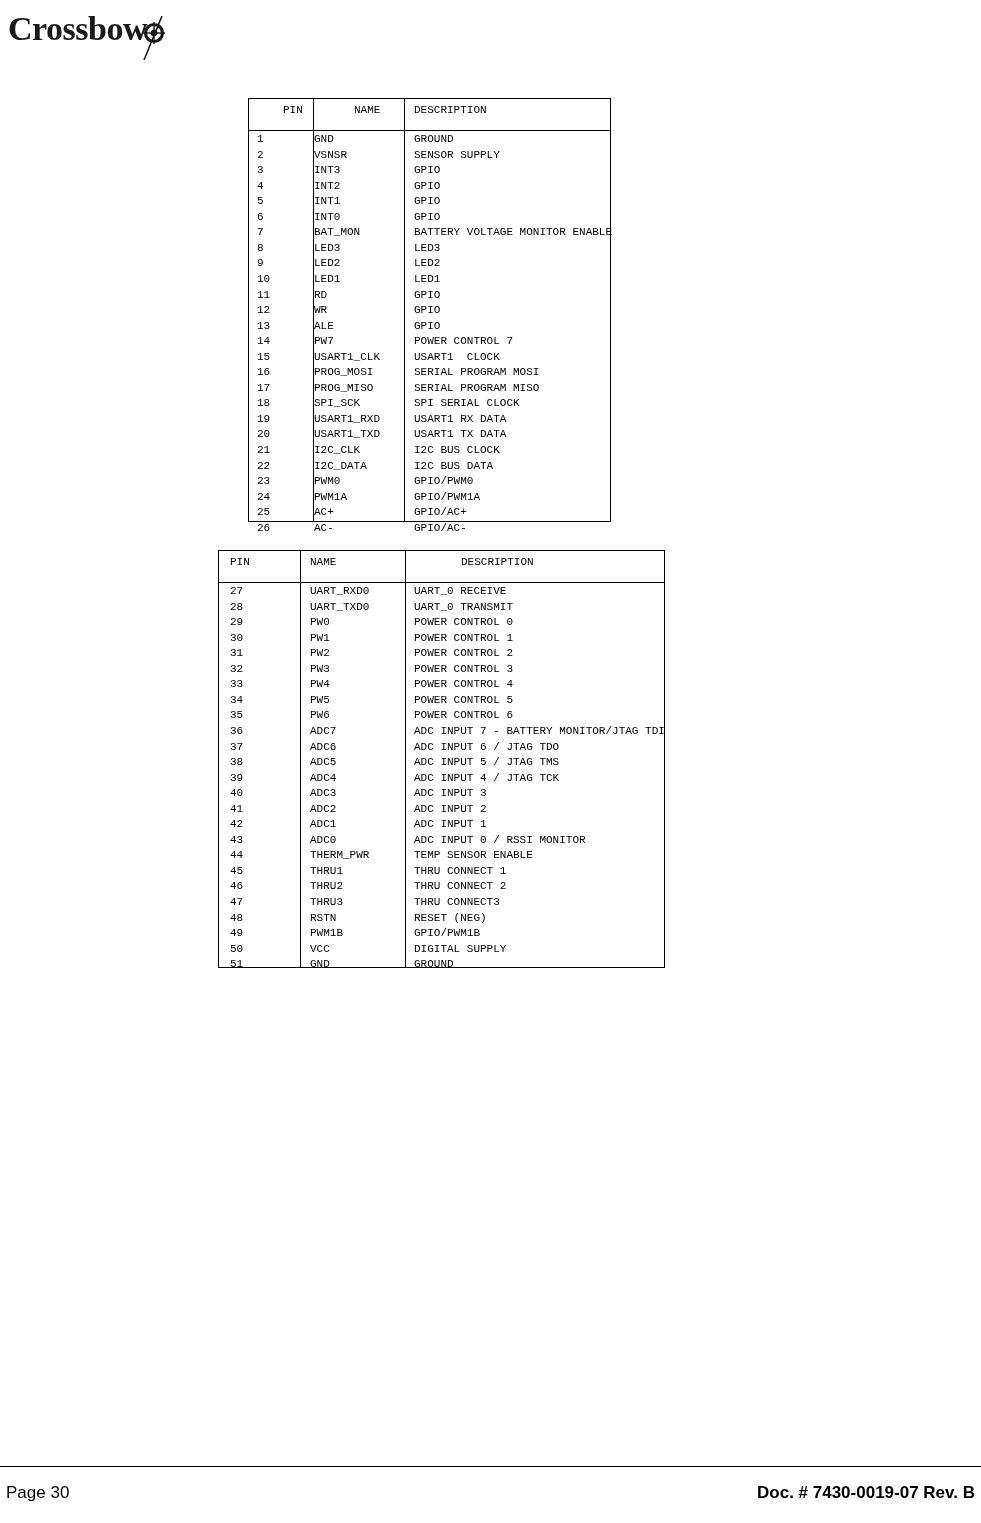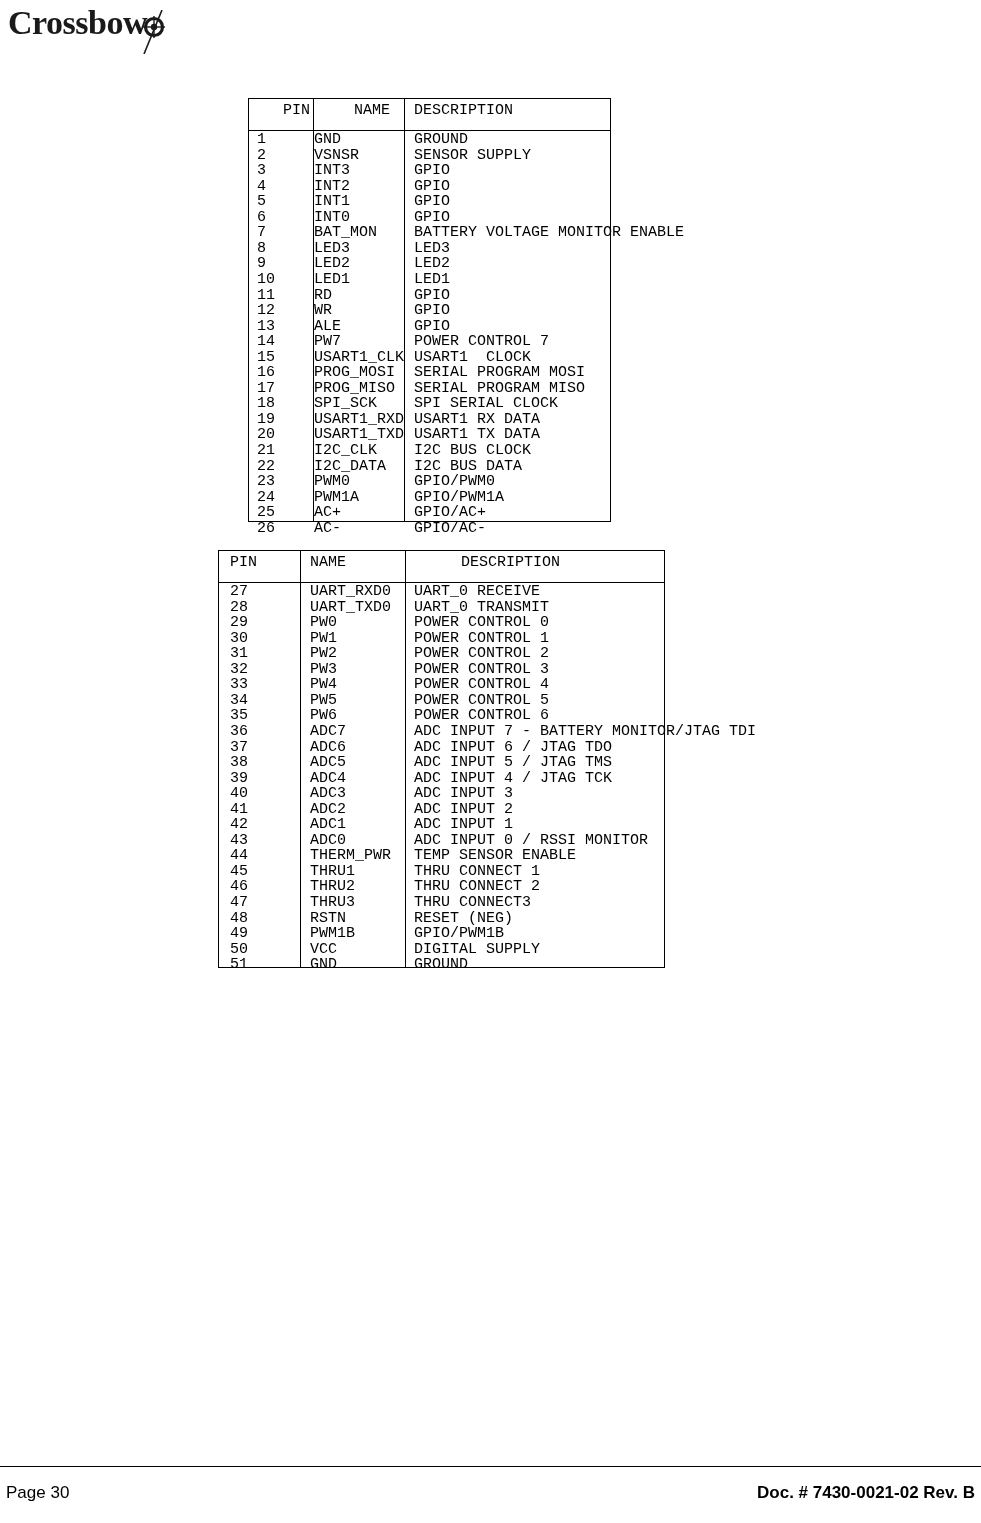--- a/index.html
+++ b/index.html
@@ -15,21 +15,21 @@
     background: #ffffff;
     overflow: hidden;
     font-family: "Liberation Sans", sans-serif;
     color: #000000;
   }
 
   
   .header {
     position: absolute;
     left: 0;
-    top: 2px;
+    top: 8px;
     width: 981px;
     height: 58px;
   }
   .logo {
     position: absolute;
     left: 8px;
     top: 2px;
     width: 200px;
     height: 50px;
   }
@@ -61,21 +61,21 @@
     font-weight: 700;
     letter-spacing: -0.4px;
     white-space: pre;
     text-align: right;
   }
 
   
   .pin-table {
     position: absolute;
     font-family: "Liberation Mono", "DejaVu Sans Mono", monospace;
-    font-size: 15px;
+    font-size: 11px;
     line-height: 15.55px;
     white-space: pre;
   }
   .tbl-box {
     position: absolute;
     left: 0;
     top: 0;
     border: 1.5px solid #000;
     box-sizing: border-box;
   }
@@ -147,15 +147,15 @@
       </svg>
     </div>
   </div>
 
   <div class="pin-table" id="table1" style="left:248px; top:98px; width:420px; height:440px;"><div class="tbl-box" style="width: 363px; height: 424px;"></div><div class="vline" style="left: 65px; height: 424px;"></div><div class="vline" style="left: 156px; height: 424px;"></div><div class="hline" style="top: 32px; width: 363px;"></div><div class="hdr-cell" style="left: 35px; top: 5px;">PIN</div><div class="hdr-cell" style="left: 106px; top: 5px;">NAME</div><div class="hdr-cell" style="left: 166px; top: 5px;">DESCRIPTION</div><div class="hrow" style="top: 34px;"><div class="cell" style="left: 9px;">1</div><div class="cell" style="left: 66px;">GND</div><div class="cell" style="left: 166px;">GROUND</div></div><div class="hrow" style="top: 49.55px;"><div class="cell" style="left: 9px;">2</div><div class="cell" style="left: 66px;">VSNSR</div><div class="cell" style="left: 166px;">SENSOR SUPPLY</div></div><div class="hrow" style="top: 65.1px;"><div class="cell" style="left: 9px;">3</div><div class="cell" style="left: 66px;">INT3</div><div class="cell" style="left: 166px;">GPIO</div></div><div class="hrow" style="top: 80.65px;"><div class="cell" style="left: 9px;">4</div><div class="cell" style="left: 66px;">INT2</div><div class="cell" style="left: 166px;">GPIO</div></div><div class="hrow" style="top: 96.2px;"><div class="cell" style="left: 9px;">5</div><div class="cell" style="left: 66px;">INT1</div><div class="cell" style="left: 166px;">GPIO</div></div><div class="hrow" style="top: 111.75px;"><div class="cell" style="left: 9px;">6</div><div class="cell" style="left: 66px;">INT0</div><div class="cell" style="left: 166px;">GPIO</div></div><div class="hrow" style="top: 127.3px;"><div class="cell" style="left: 9px;">7</div><div class="cell" style="left: 66px;">BAT_MON</div><div class="cell" style="left: 166px;">BATTERY VOLTAGE MONITOR ENABLE</div></div><div class="hrow" style="top: 142.85px;"><div class="cell" style="left: 9px;">8</div><div class="cell" style="left: 66px;">LED3</div><div class="cell" style="left: 166px;">LED3</div></div><div class="hrow" style="top: 158.4px;"><div class="cell" style="left: 9px;">9</div><div class="cell" style="left: 66px;">LED2</div><div class="cell" style="left: 166px;">LED2</div></div><div class="hrow" style="top: 173.95px;"><div class="cell" style="left: 9px;">10</div><div class="cell" style="left: 66px;">LED1</div><div class="cell" style="left: 166px;">LED1</div></div><div class="hrow" style="top: 189.5px;"><div class="cell" style="left: 9px;">11</div><div class="cell" style="left: 66px;">RD</div><div class="cell" style="left: 166px;">GPIO</div></div><div class="hrow" style="top: 205.05px;"><div class="cell" style="left: 9px;">12</div><div class="cell" style="left: 66px;">WR</div><div class="cell" style="left: 166px;">GPIO</div></div><div class="hrow" style="top: 220.6px;"><div class="cell" style="left: 9px;">13</div><div class="cell" style="left: 66px;">ALE</div><div class="cell" style="left: 166px;">GPIO</div></div><div class="hrow" style="top: 236.15px;"><div class="cell" style="left: 9px;">14</div><div class="cell" style="left: 66px;">PW7</div><div class="cell" style="left: 166px;">POWER CONTROL 7</div></div><div class="hrow" style="top: 251.7px;"><div class="cell" style="left: 9px;">15</div><div class="cell" style="left: 66px;">USART1_CLK</div><div class="cell" style="left: 166px;">USART1  CLOCK</div></div><div class="hrow" style="top: 267.25px;"><div class="cell" style="left: 9px;">16</div><div class="cell" style="left: 66px;">PROG_MOSI</div><div class="cell" style="left: 166px;">SERIAL PROGRAM MOSI</div></div><div class="hrow" style="top: 282.8px;"><div class="cell" style="left: 9px;">17</div><div class="cell" style="left: 66px;">PROG_MISO</div><div class="cell" style="left: 166px;">SERIAL PROGRAM MISO</div></div><div class="hrow" style="top: 298.35px;"><div class="cell" style="left: 9px;">18</div><div class="cell" style="left: 66px;">SPI_SCK</div><div class="cell" style="left: 166px;">SPI SERIAL CLOCK</div></div><div class="hrow" style="top: 313.9px;"><div class="cell" style="left: 9px;">19</div><div class="cell" style="left: 66px;">USART1_RXD</div><div class="cell" style="left: 166px;">USART1 RX DATA</div></div><div class="hrow" style="top: 329.45px;"><div class="cell" style="left: 9px;">20</div><div class="cell" style="left: 66px;">USART1_TXD</div><div class="cell" style="left: 166px;">USART1 TX DATA</div></div><div class="hrow" style="top: 345px;"><div class="cell" style="left: 9px;">21</div><div class="cell" style="left: 66px;">I2C_CLK</div><div class="cell" style="left: 166px;">I2C BUS CLOCK</div></div><div class="hrow" style="top: 360.55px;"><div class="cell" style="left: 9px;">22</div><div class="cell" style="left: 66px;">I2C_DATA</div><div class="cell" style="left: 166px;">I2C BUS DATA</div></div><div class="hrow" style="top: 376.1px;"><div class="cell" style="left: 9px;">23</div><div class="cell" style="left: 66px;">PWM0</div><div class="cell" style="left: 166px;">GPIO/PWM0</div></div><div class="hrow" style="top: 391.65px;"><div class="cell" style="left: 9px;">24</div><div class="cell" style="left: 66px;">PWM1A</div><div class="cell" style="left: 166px;">GPIO/PWM1A</div></div><div class="hrow" style="top: 407.2px;"><div class="cell" style="left: 9px;">25</div><div class="cell" style="left: 66px;">AC+</div><div class="cell" style="left: 166px;">GPIO/AC+</div></div><div class="hrow" style="top: 422.75px;"><div class="cell" style="left: 9px;">26</div><div class="cell" style="left: 66px;">AC-</div><div class="cell" style="left: 166px;">GPIO/AC-</div></div></div>
 
   <div class="pin-table" id="table2" style="left:218px; top:550px; width:470px; height:420px;"><div class="tbl-box" style="width: 447px; height: 418px;"></div><div class="vline" style="left: 82px; height: 418px;"></div><div class="vline" style="left: 187px; height: 418px;"></div><div class="hline" style="top: 32px; width: 447px;"></div><div class="hdr-cell" style="left: 12px; top: 5px;">PIN</div><div class="hdr-cell" style="left: 92px; top: 5px;">NAME</div><div class="hdr-cell" style="left: 243px; top: 5px;">DESCRIPTION</div><div class="hrow" style="top: 34px;"><div class="cell" style="left: 12px;">27</div><div class="cell" style="left: 92px;">UART_RXD0</div><div class="cell" style="left: 196px;">UART_0 RECEIVE</div></div><div class="hrow" style="top: 49.55px;"><div class="cell" style="left: 12px;">28</div><div class="cell" style="left: 92px;">UART_TXD0</div><div class="cell" style="left: 196px;">UART_0 TRANSMIT</div></div><div class="hrow" style="top: 65.1px;"><div class="cell" style="left: 12px;">29</div><div class="cell" style="left: 92px;">PW0</div><div class="cell" style="left: 196px;">POWER CONTROL 0</div></div><div class="hrow" style="top: 80.65px;"><div class="cell" style="left: 12px;">30</div><div class="cell" style="left: 92px;">PW1</div><div class="cell" style="left: 196px;">POWER CONTROL 1</div></div><div class="hrow" style="top: 96.2px;"><div class="cell" style="left: 12px;">31</div><div class="cell" style="left: 92px;">PW2</div><div class="cell" style="left: 196px;">POWER CONTROL 2</div></div><div class="hrow" style="top: 111.75px;"><div class="cell" style="left: 12px;">32</div><div class="cell" style="left: 92px;">PW3</div><div class="cell" style="left: 196px;">POWER CONTROL 3</div></div><div class="hrow" style="top: 127.3px;"><div class="cell" style="left: 12px;">33</div><div class="cell" style="left: 92px;">PW4</div><div class="cell" style="left: 196px;">POWER CONTROL 4</div></div><div class="hrow" style="top: 142.85px;"><div class="cell" style="left: 12px;">34</div><div class="cell" style="left: 92px;">PW5</div><div class="cell" style="left: 196px;">POWER CONTROL 5</div></div><div class="hrow" style="top: 158.4px;"><div class="cell" style="left: 12px;">35</div><div class="cell" style="left: 92px;">PW6</div><div class="cell" style="left: 196px;">POWER CONTROL 6</div></div><div class="hrow" style="top: 173.95px;"><div class="cell" style="left: 12px;">36</div><div class="cell" style="left: 92px;">ADC7</div><div class="cell" style="left: 196px;">ADC INPUT 7 - BATTERY MONITOR/JTAG TDI</div></div><div class="hrow" style="top: 189.5px;"><div class="cell" style="left: 12px;">37</div><div class="cell" style="left: 92px;">ADC6</div><div class="cell" style="left: 196px;">ADC INPUT 6 / JTAG TDO</div></div><div class="hrow" style="top: 205.05px;"><div class="cell" style="left: 12px;">38</div><div class="cell" style="left: 92px;">ADC5</div><div class="cell" style="left: 196px;">ADC INPUT 5 / JTAG TMS</div></div><div class="hrow" style="top: 220.6px;"><div class="cell" style="left: 12px;">39</div><div class="cell" style="left: 92px;">ADC4</div><div class="cell" style="left: 196px;">ADC INPUT 4 / JTAG TCK</div></div><div class="hrow" style="top: 236.15px;"><div class="cell" style="left: 12px;">40</div><div class="cell" style="left: 92px;">ADC3</div><div class="cell" style="left: 196px;">ADC INPUT 3</div></div><div class="hrow" style="top: 251.7px;"><div class="cell" style="left: 12px;">41</div><div class="cell" style="left: 92px;">ADC2</div><div class="cell" style="left: 196px;">ADC INPUT 2</div></div><div class="hrow" style="top: 267.25px;"><div class="cell" style="left: 12px;">42</div><div class="cell" style="left: 92px;">ADC1</div><div class="cell" style="left: 196px;">ADC INPUT 1</div></div><div class="hrow" style="top: 282.8px;"><div class="cell" style="left: 12px;">43</div><div class="cell" style="left: 92px;">ADC0</div><div class="cell" style="left: 196px;">ADC INPUT 0 / RSSI MONITOR</div></div><div class="hrow" style="top: 298.35px;"><div class="cell" style="left: 12px;">44</div><div class="cell" style="left: 92px;">THERM_PWR</div><div class="cell" style="left: 196px;">TEMP SENSOR ENABLE</div></div><div class="hrow" style="top: 313.9px;"><div class="cell" style="left: 12px;">45</div><div class="cell" style="left: 92px;">THRU1</div><div class="cell" style="left: 196px;">THRU CONNECT 1</div></div><div class="hrow" style="top: 329.45px;"><div class="cell" style="left: 12px;">46</div><div class="cell" style="left: 92px;">THRU2</div><div class="cell" style="left: 196px;">THRU CONNECT 2</div></div><div class="hrow" style="top: 345px;"><div class="cell" style="left: 12px;">47</div><div class="cell" style="left: 92px;">THRU3</div><div class="cell" style="left: 196px;">THRU CONNECT3</div></div><div class="hrow" style="top: 360.55px;"><div class="cell" style="left: 12px;">48</div><div class="cell" style="left: 92px;">RSTN</div><div class="cell" style="left: 196px;">RESET (NEG)</div></div><div class="hrow" style="top: 376.1px;"><div class="cell" style="left: 12px;">49</div><div class="cell" style="left: 92px;">PWM1B</div><div class="cell" style="left: 196px;">GPIO/PWM1B</div></div><div class="hrow" style="top: 391.65px;"><div class="cell" style="left: 12px;">50</div><div class="cell" style="left: 92px;">VCC</div><div class="cell" style="left: 196px;">DIGITAL SUPPLY</div></div><div class="hrow" style="top: 407.2px;"><div class="cell" style="left: 12px;">51</div><div class="cell" style="left: 92px;">GND</div><div class="cell" style="left: 196px;">GROUND</div></div></div>
 
   <div class="footer-rule" style="top:1466px;"></div>
   <div class="footer-left" style="top:1483px;">Page 30</div>
-  <div class="footer-right" style="top:1483px;">Doc. # 7430-0021-02 Rev. B</div>
+  <div class="footer-right" style="top:1483px;">Doc. # 7430-0019-07 Rev. B</div>
 
 </div>
 
 </body></html>

